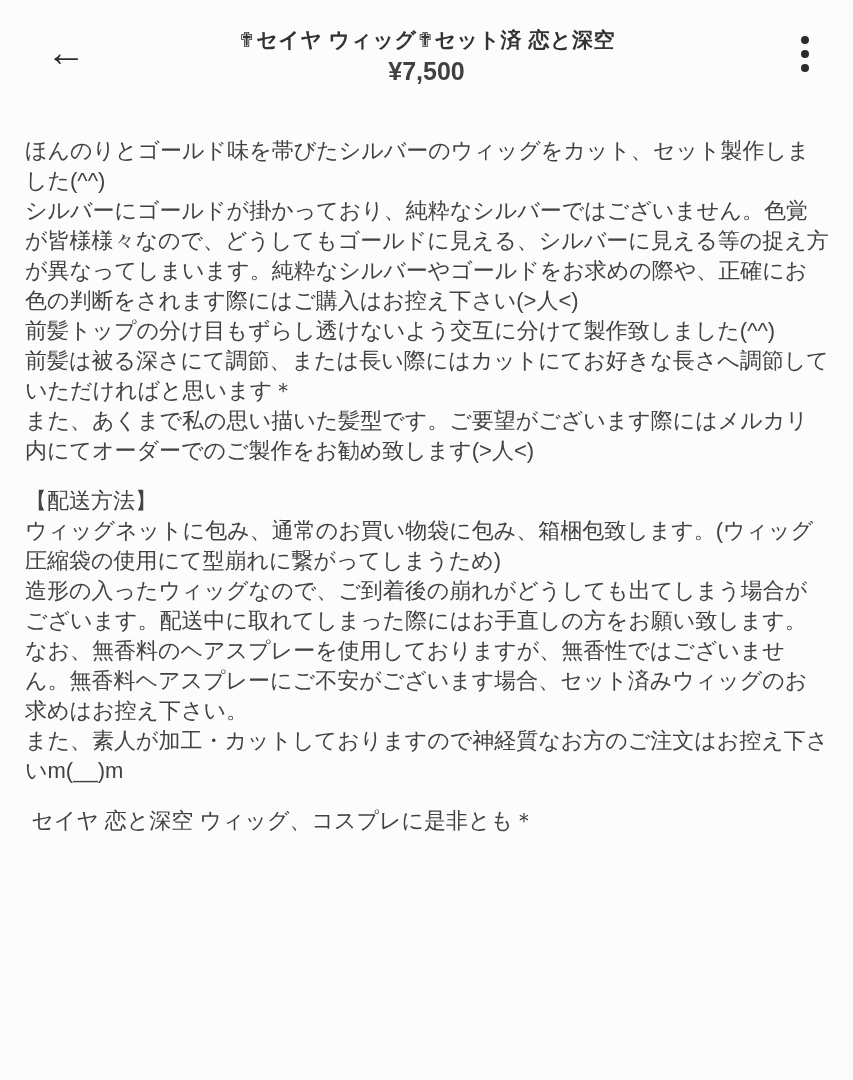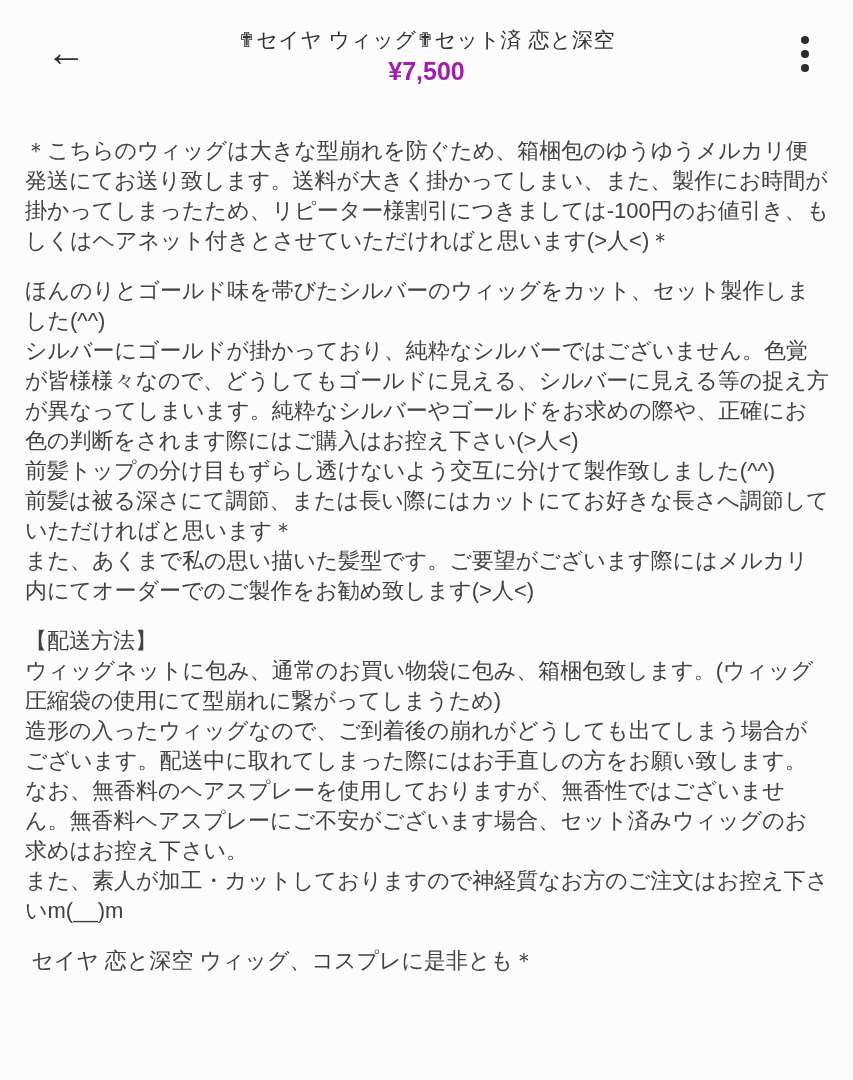--- a/index.html
+++ b/index.html
@@ -50,31 +50,31 @@
   }
 
   .header-titles {
     width: 560px;
     margin: 0 auto;
     text-align: center;
   }
 
   .item-title {
     font-size: 21px;
-    font-weight: 400;
+    font-weight: 700;
     color: #333333;
     line-height: 28px;
     letter-spacing: 0.5px;
     white-space: nowrap;
   }
 
   .item-price {
     font-size: 25px;
     font-weight: 700;
-    color: #a21caf;
+    color: #404040;
     line-height: 30px;
     margin-top: 2px;
   }
 
   .menu-btn {
     position: absolute;
     right: 24px;
     top: 28px;
     width: 48px;
     height: 52px;
@@ -129,21 +129,20 @@
     </div>
 
     <button class="menu-btn">
       <span class="dot"></span>
       <span class="dot"></span>
       <span class="dot"></span>
     </button>
   </div>
 
   <div class="description">
-    <div class="para">＊こちらのウィッグは大きな型崩れを防ぐため、箱梱包のゆうゆうメルカリ便発送にてお送り致します。送料が大きく掛かってしまい、また、製作にお時間が掛かってしまったため、リピーター様割引につきましては-100円のお値引き、もしくはヘアネット付きとさせていただければと思います(&gt;人&lt;)＊</div>
     <div class="para">ほんのりとゴールド味を帯びたシルバーのウィッグをカット、セット製作しました(^^)
 シルバーにゴールドが掛かっており、純粋なシルバーではございません。色覚が皆様様々なので、どうしてもゴールドに見える、シルバーに見える等の捉え方が異なってしまいます。純粋なシルバーやゴールドをお求めの際や、正確にお色の判断をされます際にはご購入はお控え下さい(&gt;人&lt;)
 前髪トップの分け目もずらし透けないよう交互に分けて製作致しました(^^)
 前髪は被る深さにて調節、または長い際にはカットにてお好きな長さへ調節していただければと思います＊
 また、あくまで私の思い描いた髪型です。ご要望がございます際にはメルカリ内にてオーダーでのご製作をお勧め致します(&gt;人&lt;)</div>
     <div class="para">【配送方法】
 ウィッグネットに包み、通常のお買い物袋に包み、箱梱包致します。(ウィッグ圧縮袋の使用にて型崩れに繋がってしまうため)
 造形の入ったウィッグなので、ご到着後の崩れがどうしても出てしまう場合がございます。配送中に取れてしまった際にはお手直しの方をお願い致します。なお、無香料のヘアスプレーを使用しておりますが、無香性ではございません。無香料ヘアスプレーにご不安がございます場合、セット済みウィッグのお求めはお控え下さい。
 また、素人が加工・カットしておりますので神経質なお方のご注文はお控え下さいm(__)m</div>
     <div class="para"> セイヤ 恋と深空 ウィッグ、コスプレに是非とも＊</div>

